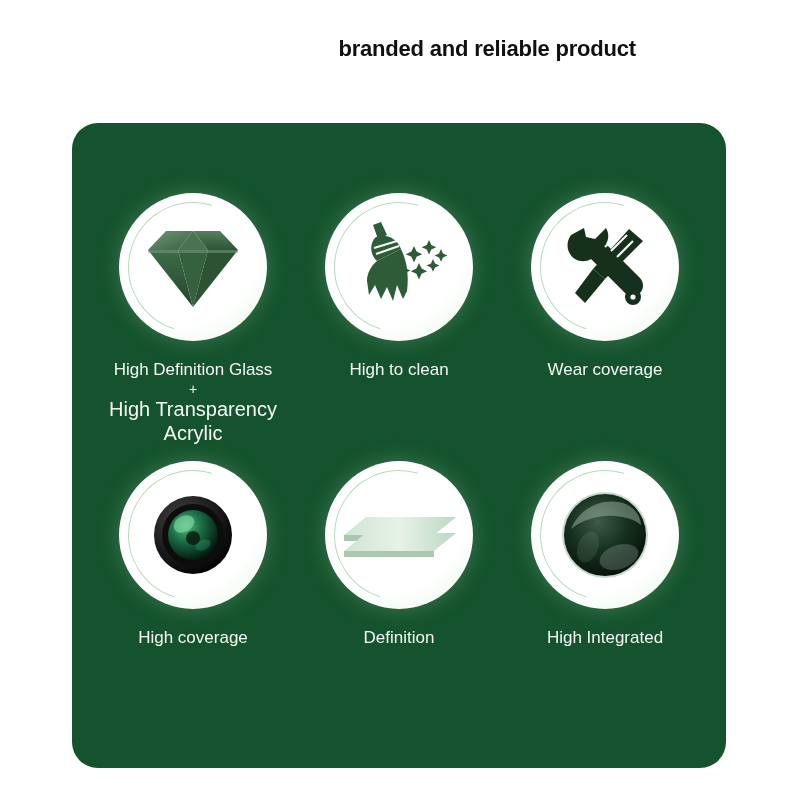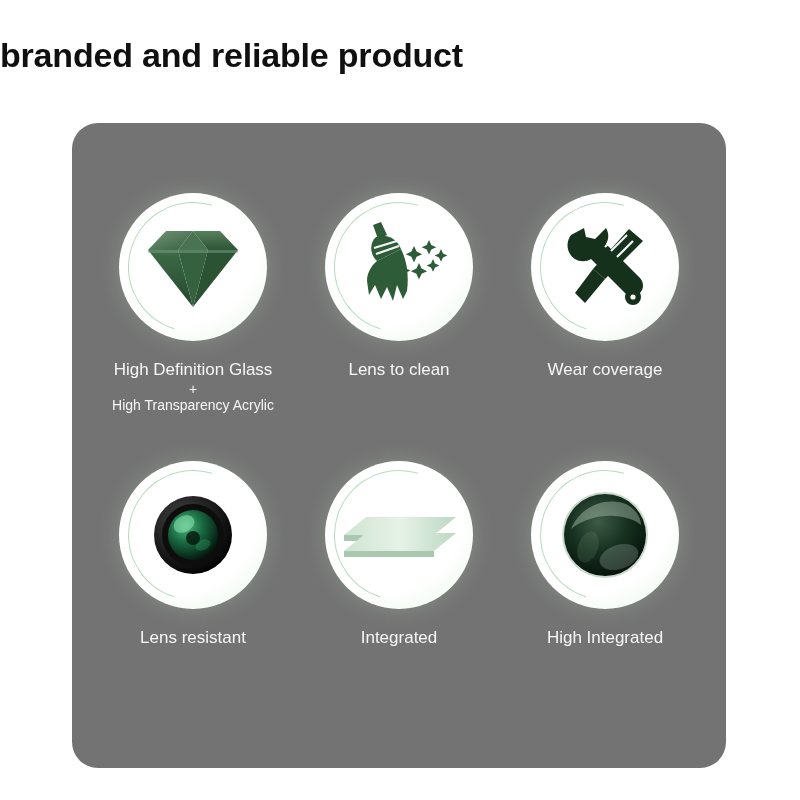--- a/index.html
+++ b/index.html
@@ -14,36 +14,36 @@
     overflow: hidden;
     position: relative;
   }
 
   
   .page-title {
     position: absolute;
     top: 36px;
     left: 0;
     width: 636px;
-    text-align: left;
-    font-size: 34px;
+    text-align: right;
+    font-size: 22px;
     font-weight: bold;
     color: #101010;
     letter-spacing: -0.2px;
     font-family: "Liberation Sans", sans-serif;
   }
 
   
   .feature-card {
     position: absolute;
     left: 72px;
     top: 123px;
     width: 654px;
     height: 645px;
-    background: #737373;
+    background: #14532d;
     border-radius: 26px;
     box-sizing: border-box;
   }
 
   .feature-grid {
     position: absolute;
     left: 0;
     top: 0;
     width: 100%;
     height: 100%;
@@ -90,21 +90,21 @@
   .feature-label {
     margin-top: 18px;
     text-align: center;
     color: #f4f7f4;
     font-size: 17px;
     line-height: 1.28;
     font-family: "Liberation Sans", sans-serif;
   }
   .feature-label .lbl-main { display: block; font-size: 17px; }
   .feature-label .lbl-plus { display: block; font-size: 14px; line-height: 1.15; }
-  .feature-label .lbl-sub  { display: block; font-size: 14px; line-height: 1.2; }
+  .feature-label .lbl-sub  { display: block; font-size: 20px; line-height: 1.2; }
 </style>
 </head>
 <body>
 
 <div class="page-title">branded and reliable product</div>
 
 <div class="feature-card">
   <div class="feature-grid">
 
     <div class="feature-cell">
@@ -156,21 +156,21 @@
             <path d="M67 27 l2.6 5.6 5.6 2.6 -5.6 2.6 -2.6 5.6 -2.6 -5.6 -5.6 -2.6 5.6 -2.6 z"></path>
             <path d="M82 21 l2.3 5 5 2.3 -5 2.3 -2.3 5 -2.3 -5 -5 -2.3 5 -2.3 z"></path>
             <path d="M94 30 l2 4.4 4.4 2 -4.4 2 -2 4.4 -2 -4.4 -4.4 -2 4.4 -2 z"></path>
             <path d="M72 44 l2.6 5.6 5.6 2.6 -5.6 2.6 -2.6 5.6 -2.6 -5.6 -5.6 -2.6 5.6 -2.6 z"></path>
             <path d="M86 40 l2 4.4 4.4 2 -4.4 2 -2 4.4 -2 -4.4 -4.4 -2 4.4 -2 z"></path>
             <path d="M57 45 l2 4.4 4.4 2 -4.4 2 -2 4.4 -2 -4.4 -4.4 -2 4.4 -2 z"></path>
           </g>
         </svg>
       </div>
       <div class="feature-label">
-        <span class="lbl-main">Lens to clean</span>
+        <span class="lbl-main">High to clean</span>
       </div>
     </div>
 
     <div class="feature-cell">
       <div class="icon-badge">
         <svg width="92" height="92" viewBox="0 0 92 92">
           <g fill="#15301b">
 
             <path d="M12 14 C6 22 8 33 16 38 C21 41 27 41 32 38 L66 72 C70 76 77 76 81 72 C85 68 85 61 81 57 L47 23 C50 18 50 12 47 7 L36 18 L27 16 L25 7 Z"></path>
 
@@ -211,21 +211,21 @@
           </defs>
           <circle cx="40" cy="40" r="39" fill="url(#lensBarrel)"></circle>
           <circle cx="40" cy="40" r="31" fill="#0d0d0d"></circle>
           <circle cx="40" cy="40" r="25" fill="url(#lensGlass)"></circle>
           <ellipse cx="31" cy="29" rx="11" ry="8" fill="#8fe6b4" opacity="0.55" transform="rotate(-28 31 29)"></ellipse>
           <ellipse cx="50" cy="50" rx="8" ry="5" fill="#2ea06a" opacity="0.35" transform="rotate(-25 50 50)"></ellipse>
           <circle cx="40" cy="43" r="7" fill="#05150d" opacity="0.8"></circle>
         </svg>
       </div>
       <div class="feature-label">
-        <span class="lbl-main">Lens resistant</span>
+        <span class="lbl-main">High coverage</span>
       </div>
     </div>
 
     <div class="feature-cell row2">
       <div class="icon-badge">
         <svg width="118" height="60" viewBox="0 0 118 60">
           <defs>
             <linearGradient id="sheet" x1="0" y1="0" x2="1" y2="0">
               <stop offset="0" stop-color="#cfe4d2"></stop>
                 <stop offset="0.5" stop-color="#e6f2e7"></stop>
@@ -234,21 +234,21 @@
           </defs>
           <g>
             <polygon points="4,30 26,12 116,12 94,30" fill="url(#sheet)"></polygon>
             <polygon points="4,30 94,30 94,36 4,36" fill="#a9c8af"></polygon>
             <polygon points="4,46 26,28 116,28 94,46" fill="url(#sheet)"></polygon>
             <polygon points="4,46 94,46 94,52 4,52" fill="#a9c8af"></polygon>
           </g>
         </svg>
       </div>
       <div class="feature-label">
-        <span class="lbl-main">Integrated</span>
+        <span class="lbl-main">Definition</span>
       </div>
     </div>
 
     <div class="feature-cell row2">
       <div class="icon-badge">
         <svg width="88" height="88" viewBox="0 0 88 88">
           <defs>
             <radialGradient id="dome" cx="42%" cy="34%" r="72%">
               <stop offset="0" stop-color="#3d5b47"></stop>
                 <stop offset="0.5" stop-color="#16301f"></stop>

